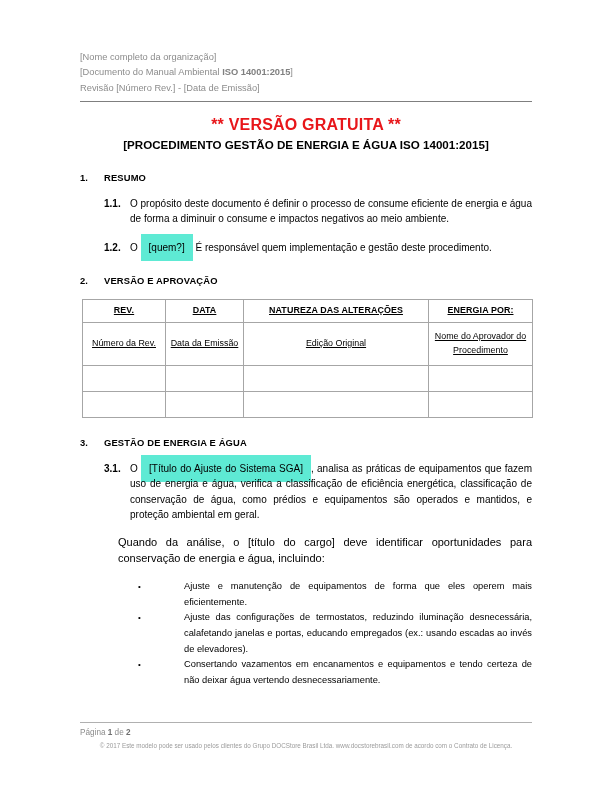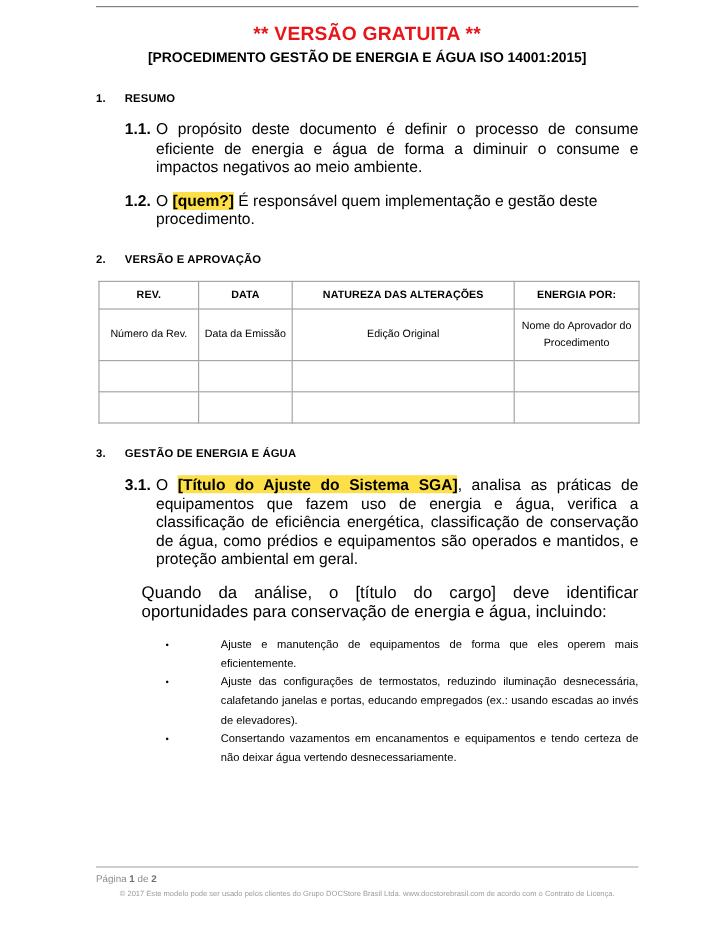--- a/index.html
+++ b/index.html
@@ -73,66 +73,67 @@
     font-size: 9.4px;
     letter-spacing: 0.15px;
   }
   .sec .num { width: 24px; flex: 0 0 24px; }
   .sec .txt { flex: 1; }
 
   
   .sub {
     display: flex;
     margin-top: 13px;
-    font-size: 13px;
+    font-size: 10px;
     line-height: 15.6px;
   }
   .sub .num {
     width: 26px;
     flex: 0 0 26px;
     font-weight: bold;
     padding-left: 24px;
     box-sizing: content-box;
   }
   .sub .txt {
     flex: 1;
     text-align: justify;
   }
   .sub .txt.nojust { text-align: left; }
 
   .para {
     margin-top: 12px;
     margin-left: 38px;
-    font-size: 14px;
+    font-size: 11px;
     line-height: 15.6px;
     text-align: justify;
     width: 414px;
   }
 
   mark.hl {
-    background: #fde047;
+    background: #5eead4;
     color: #000000;
-    font-weight: bold;
-    padding: 0;
+    font-weight: normal;
+    padding: 8px;
   }
 
   
   .tbl-wrap { margin-top: 13px; margin-left: 2px; }
   table.rev {
     border-collapse: collapse;
     width: 450px;
     table-layout: fixed;
   }
   table.rev td {
     border: 0.9px solid #a6a6a6;
     text-align: center;
     vertical-align: middle;
     font-size: 8.9px;
     line-height: 13.6px;
     padding: 3px 2px;
+    text-decoration: underline;
   }
   table.rev tr.head td {
     font-weight: bold;
     font-size: 8.9px;
     height: 16px;
     letter-spacing: 0.1px;
   }
   table.rev tr.body td { height: 36px; }
   table.rev tr.empty td { height: 19px; }
   .col1 { width: 83px; }
@@ -193,20 +194,25 @@
     text-align: center;
     padding-top: 1px;
   }
 </style>
 </head>
 <body>
 
 <div class="page">
   <div class="content">
 
+    <div class="doc-header">
+      <div class="line">[Nome completo da organização]</div>
+      <div class="line"><span>[Documento do Manual Ambiental </span><b>ISO 14001:2015</b><span>]</span></div>
+      <div class="line">Revisão [Número Rev.] - [Data de Emissão]</div>
+    </div>
     <div class="header-rule"></div>
 
     <div class="title-block">
       <div class="title-free">** VERSÃO GRATUITA **</div>
       <div class="title-main">[PROCEDIMENTO GESTÃO DE ENERGIA E ÁGUA ISO 14001:2015]</div>
     </div>
 
     <div class="sec">
       <span class="num">1.</span>
       <span class="txt">RESUMO</span>

